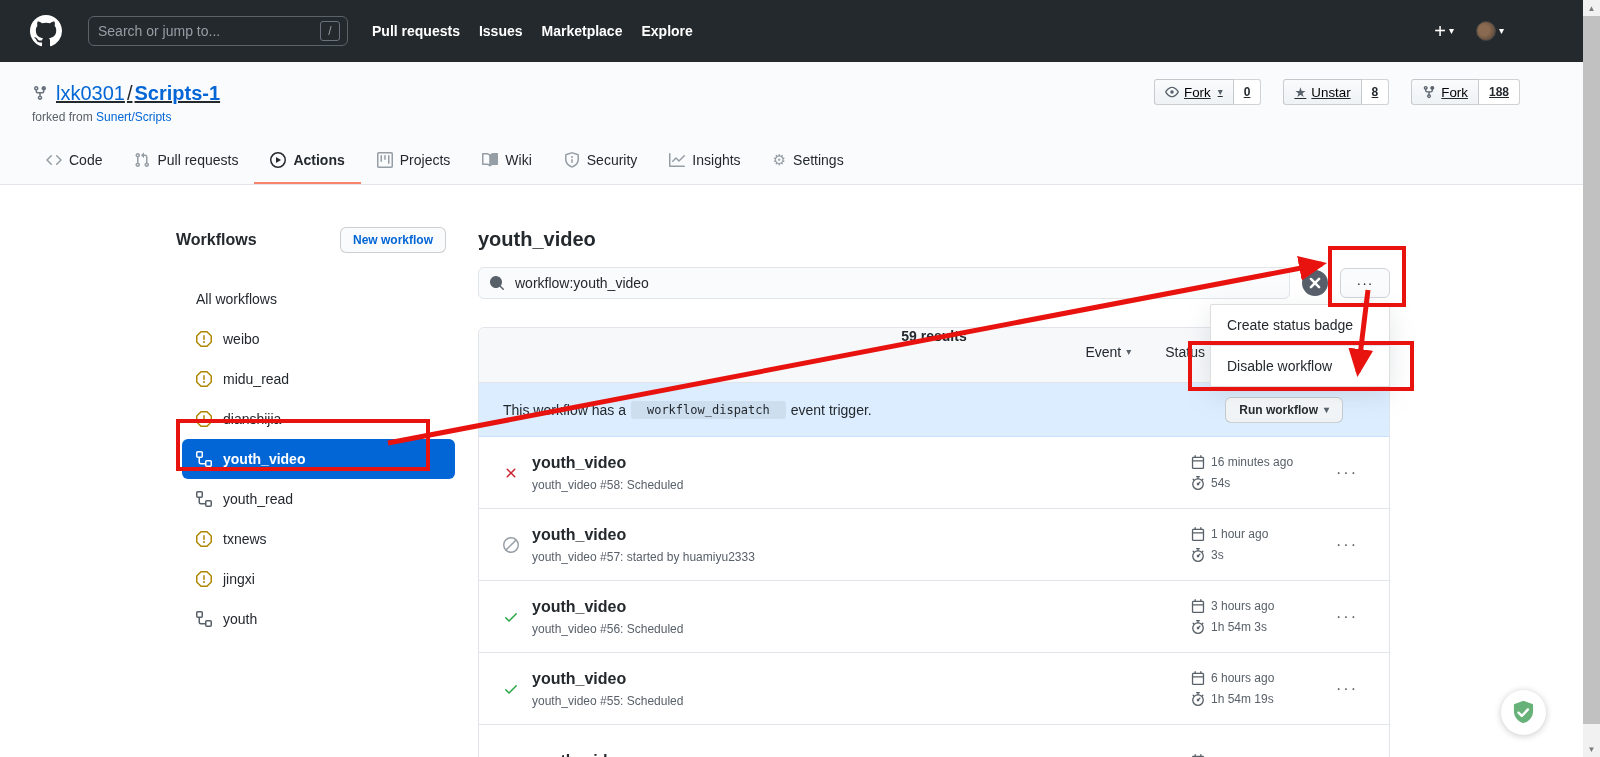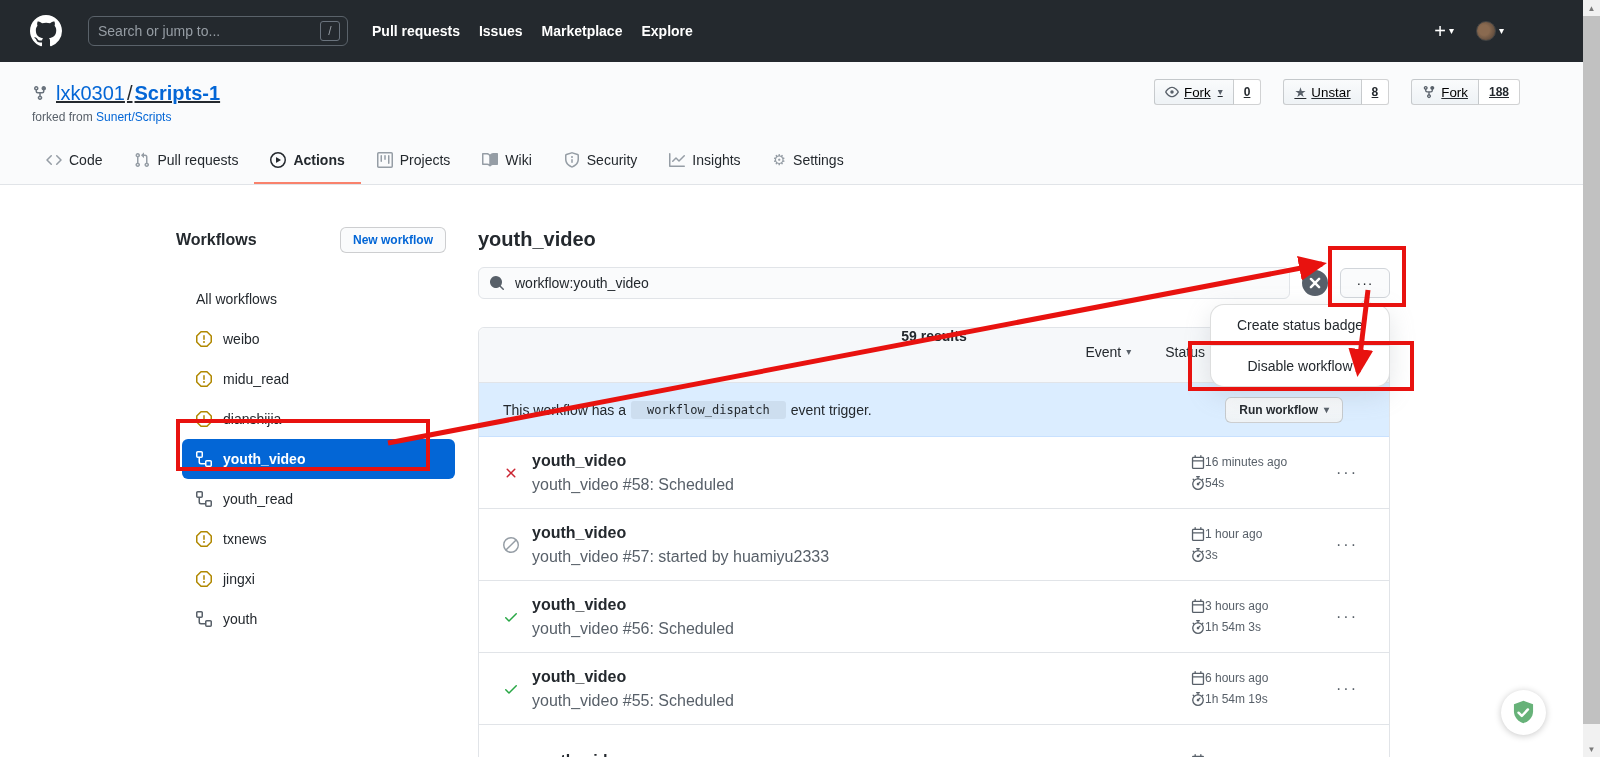--- a/index.html
+++ b/index.html
@@ -103,32 +103,32 @@
   .run-wf-btn .caret { color:#586069; }
 
   .run-row { height:72px; display:flex; align-items:center; padding:0 24px; border-bottom:1px solid #e1e4e8; background:#fff; }
   .run-status { display:flex; flex:none; margin-right:13px; }
   .run-status svg { fill:currentColor; }
   .st-fail { color:#cb2431; }
   .st-skip { color:#959da5; }
   .st-ok   { color:#28a745; }
   .run-text { display:flex; flex-direction:column; gap:6px; }
   .run-title { font-size:16px; font-weight:600; color:#24292e; }
-  .run-sub { font-size:16px; color:#586069; }
+  .run-sub { font-size:12px; color:#586069; }
   .run-meta { margin-left:auto; display:flex; align-items:center; }
   .meta-col { width:118px; display:flex; flex-direction:column; gap:7px; font-size:12px; color:#586069; }
-  .meta-line { display:flex; align-items:center; }
+  .meta-line { display:flex; align-items:center; gap:6px; }
   .meta-line svg { fill:#586069; flex:none; }
   .row-kebab { margin-left:20px; width:36px; border:none; background:transparent; color:#586069;
                font-size:16px; letter-spacing:2px; }
 
   
   .dd-menu { position:absolute; left:1210px; top:304px; width:180px; background:#fff;
-             border:1px solid rgba(27,31,35,.15); border-radius:14px; box-shadow:0 8px 24px rgba(149,157,165,.25);
-             padding:4px 0; z-index:40;text-align:center; }
+             border:1px solid rgba(27,31,35,.15); border-radius:2px; box-shadow:0 8px 24px rgba(149,157,165,.25);
+             padding:4px 0; z-index:40; }
   .dd-menu::before { content:""; position:absolute; top:-5px; left:150px; width:9px; height:9px; background:#fff;
                      border-left:1px solid rgba(27,31,35,.15); border-top:1px solid rgba(27,31,35,.15);
                      transform:rotate(45deg); }
   .dd-item { padding:8px 16px; font-size:14px; color:#24292e; cursor:pointer; white-space:nowrap; }
   .dd-div { border-top:1px solid #e1e4e8; margin:4px 0; }
 
   
   .annot { position:absolute; left:0; top:0; width:1600px; height:757px; pointer-events:none; z-index:50; }
 
   

